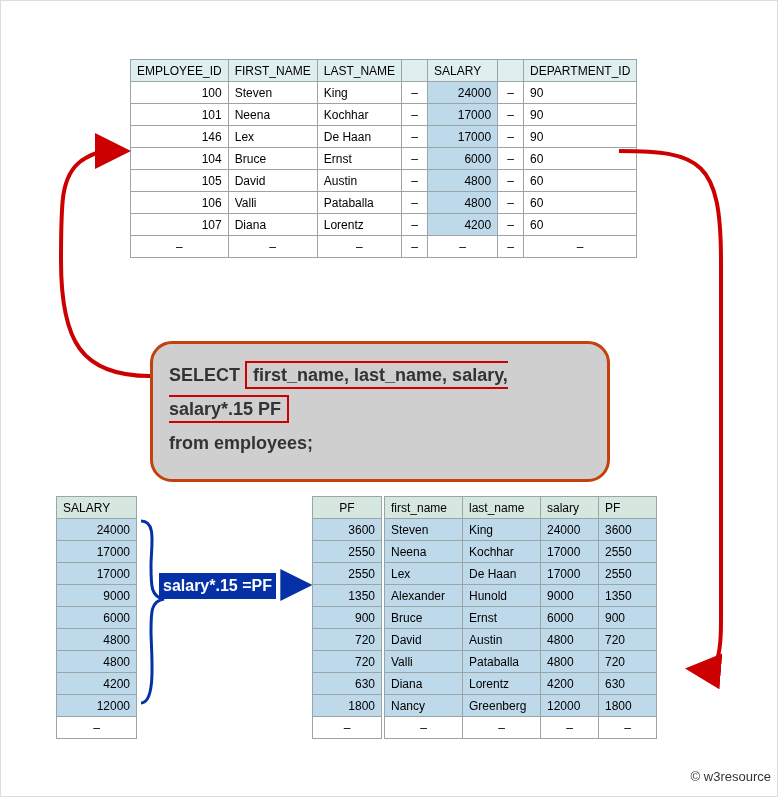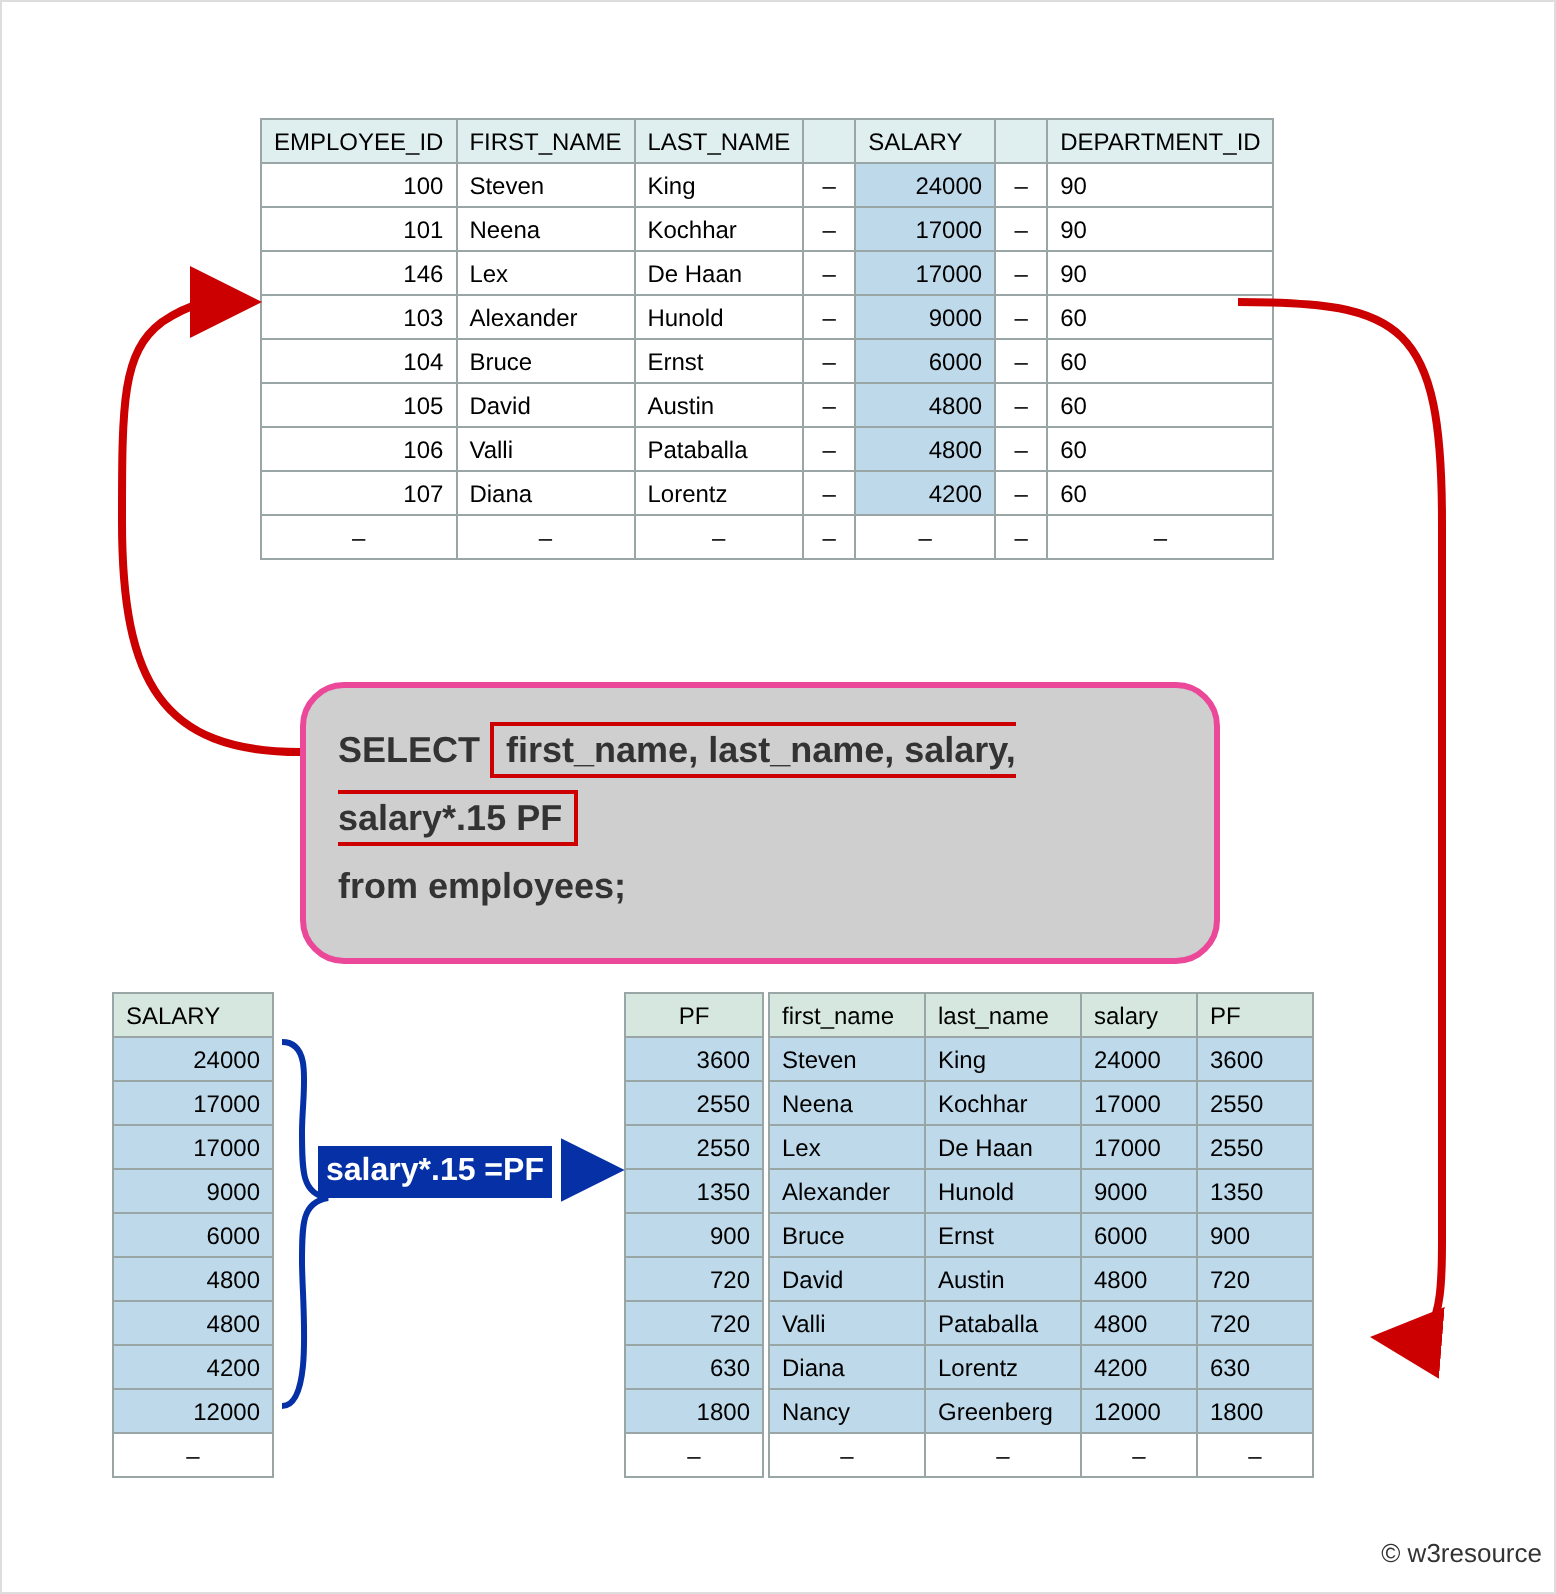--- a/index.html
+++ b/index.html
@@ -43,21 +43,21 @@
   .top-table .dept    { width: 108px; }
   .top-table .placeholder td { text-align:center; }
 
   
   .querybox {
     position: absolute;
     top: 340px; left: 149px;
     width: 460px;
     padding: 14px 16px 18px 16px;
     background: #cfcfcf;
-    border: 3px solid #ec4899;
+    border: 3px solid #c2410c;
     border-radius: 22px;
     font-family: Arial, Helvetica, sans-serif;
     font-size: 18px;
     font-weight: bold;
     color: #333;
     line-height: 1.9;
   }
   .querybox .highlight {
     border: 2px solid #cc0000;
     padding: 2px 6px;
@@ -179,29 +179,20 @@
         <tr>
           <td class="empid">146</td>
     <td class="fname">Lex</td>
     <td class="lname">De Haan</td>
     <td class="spacer1">–</td>
     <td class="salary">17000</td>
     <td class="spacer2">–</td>
     <td class="dept">90</td>
         </tr>
         <tr>
-          <td class="empid">103</td>
-    <td class="fname">Alexander</td>
-    <td class="lname">Hunold</td>
-    <td class="spacer1">–</td>
-    <td class="salary">9000</td>
-    <td class="spacer2">–</td>
-    <td class="dept">60</td>
-        </tr>
-        <tr>
           <td class="empid">104</td>
     <td class="fname">Bruce</td>
     <td class="lname">Ernst</td>
     <td class="spacer1">–</td>
     <td class="salary">6000</td>
     <td class="spacer2">–</td>
     <td class="dept">60</td>
         </tr>
         <tr>
           <td class="empid">105</td>

